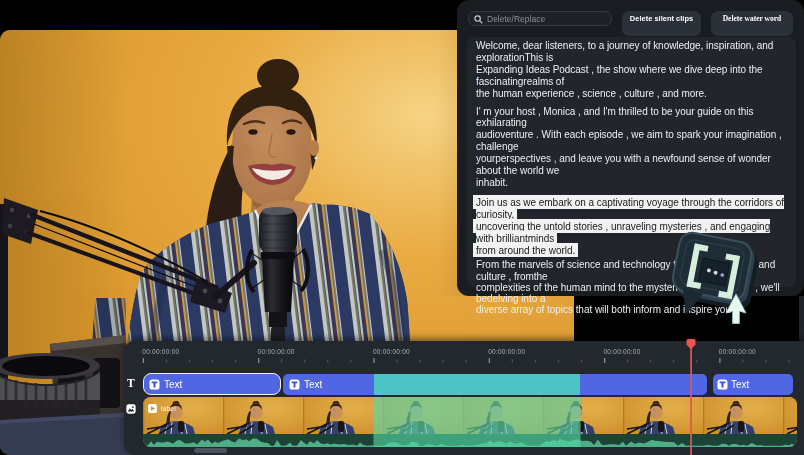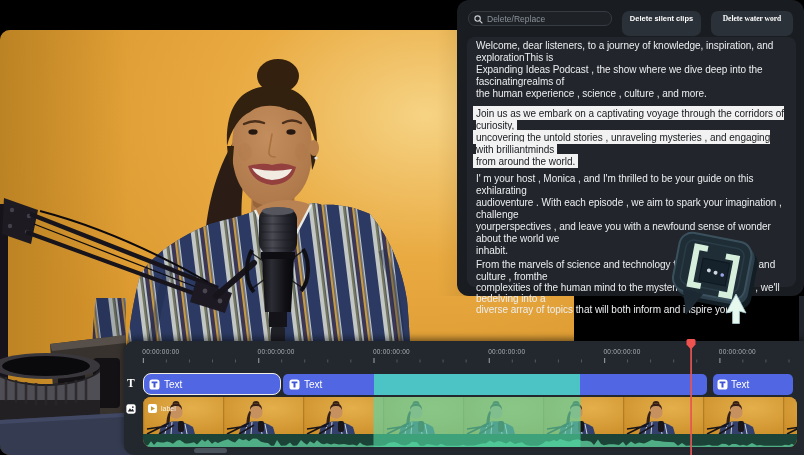--- a/index.html
+++ b/index.html
@@ -293,28 +293,28 @@
 <div class="abs btn" style="left:711px;top:11px;width:82px;font-family:Liberation Serif, serif;">Delete water word</div>
 <style>
 .btn{height:25px;background:#2b3138;border-radius:7px;color:#fff;font-size:7.5px;font-weight:bold;line-height:15px;text-align:center;z-index:11;}
 </style>
 
 <div class="abs" style="left:467px;top:37px;width:329px;height:250px;background:#22262c;border-radius:8px;z-index:11"></div>
 <div class="abs" id="transcript" style="left:476px;top:40px;width:310px;z-index:12;color:#eceef0;font-size:10px;line-height:11.9px;letter-spacing:-0.04px;">
 <div>Welcome, dear listeners, to a journey of knowledge, inspiration, and explorationThis is<br>
 Expanding Ideas Podcast , the show where we dive deep into the fascinatingrealms of<br>
 the human experience , science , culture , and more.</div>
+<div style="margin-top:6px;">I' m your host , Monica , and I'm thrilled to be your guide on this exhilarating<br>
+audioventure . With each episode , we aim to spark your imagination , challenge<br>
+yourperspectives , and leave you with a newfound sense of wonder about the world we<br>
+inhabit.</div>
 <div style="margin-top:8px;">
 <span class="hl">Join us as we embark on a captivating voyage through the corridors of curiosity,</span><br>
 <span class="hl">uncovering the untold stories , unraveling mysteries , and engaging with brilliantminds</span><br>
 <span class="hl">from around the world.</span></div>
-<div style="margin-top:6px;">I' m your host , Monica , and I'm thrilled to be your guide on this exhilarating<br>
-audioventure . With each episode , we aim to spark your imagination , challenge<br>
-yourperspectives , and leave you with a newfound sense of wonder about the world we<br>
-inhabit.</div>
 <div style="margin-top:3px;line-height:11.2px;">From the marvels of science and technology to the beauty of art and culture , fromthe<br>
 complexities of the human mind to the mysteries of the cosmos , we'll bedelving into a<br>
 diverse array of topics that will both inform and inspire you</div>
 </div>
 <style>
 .hl{background:#f2f2f2;color:#16191d;padding:1.5px 3px;margin-left:-3px;}
 </style>
 
 <svg class="abs" style="left:650px;top:225px;z-index:20" width="130" height="115" viewBox="650 225 130 115">
   <g transform="rotate(11 712 270)">

